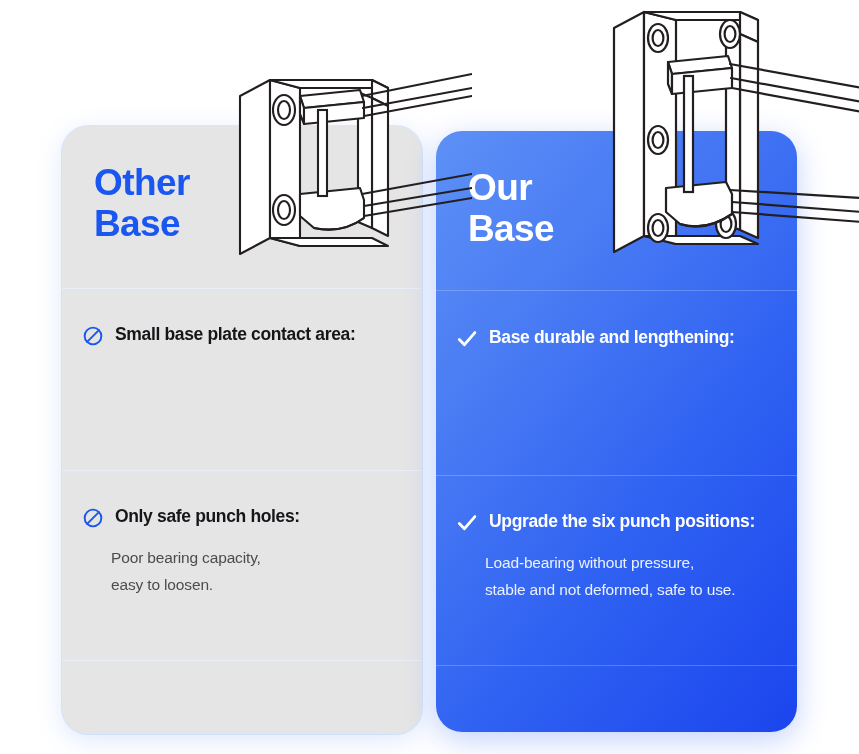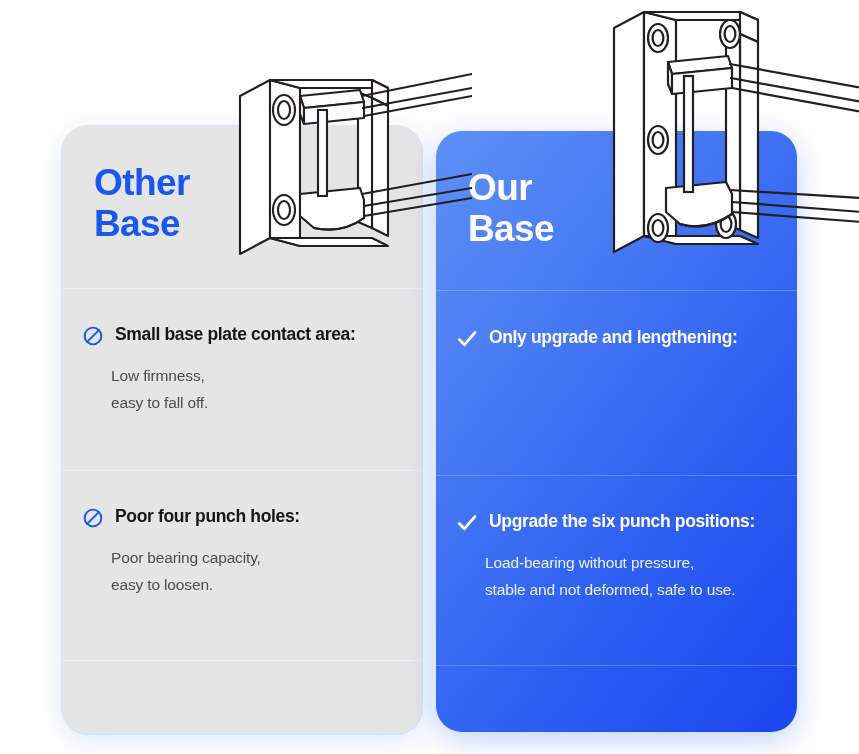--- a/index.html
+++ b/index.html
@@ -142,33 +142,31 @@
     <div class="feature" style="top:198px;">
       <div class="feature-title-row">
         <span class="feature-icon">
           <svg viewBox="0 0 24 24" width="22" height="22">
             <circle cx="12" cy="12" r="9.1" fill="none" stroke="#1a56f0" stroke-width="2.1"></circle>
             <line x1="5.6" y1="18.4" x2="18.4" y2="5.6" stroke="#1a56f0" stroke-width="2.1" stroke-linecap="round"></line>
           </svg>
         </span>
         <span class="feature-title">Small base plate contact area:</span>
       </div>
-      <div class="feature-body">Low firmness,
-easy to fall off.</div>
     </div>
 
     <div class="feature" style="top:380px;">
       <div class="feature-title-row">
         <span class="feature-icon">
           <svg viewBox="0 0 24 24" width="22" height="22">
             <circle cx="12" cy="12" r="9.1" fill="none" stroke="#1a56f0" stroke-width="2.1"></circle>
             <line x1="5.6" y1="18.4" x2="18.4" y2="5.6" stroke="#1a56f0" stroke-width="2.1" stroke-linecap="round"></line>
           </svg>
         </span>
-        <span class="feature-title">Poor four punch holes:</span>
+        <span class="feature-title">Only safe punch holes:</span>
       </div>
       <div class="feature-body">Poor bearing capacity,
 easy to loosen.</div>
     </div>
   </div>
 
   <div class="card card-our">
 
     <div class="card-head">Our
 Base</div>
@@ -177,21 +175,21 @@
     <div class="divider" style="top:344px;"></div>
     <div class="divider" style="top:534px;"></div>
 
     <div class="feature" style="top:196px;">
       <div class="feature-title-row">
         <span class="feature-icon">
           <svg viewBox="0 0 24 24" width="22" height="22">
             <path d="M3.6 12.6 L9.2 18.2 L20.6 5.0" fill="none" stroke="#ffffff" stroke-width="3.1" stroke-linecap="round" stroke-linejoin="round"></path>
           </svg>
         </span>
-        <span class="feature-title">Only upgrade and lengthening:</span>
+        <span class="feature-title">Base durable and lengthening:</span>
       </div>
     </div>
 
     <div class="feature" style="top:380px;">
       <div class="feature-title-row">
         <span class="feature-icon">
           <svg viewBox="0 0 24 24" width="22" height="22">
             <path d="M3.6 12.6 L9.2 18.2 L20.6 5.0" fill="none" stroke="#ffffff" stroke-width="3.1" stroke-linecap="round" stroke-linejoin="round"></path>
           </svg>
         </span>

